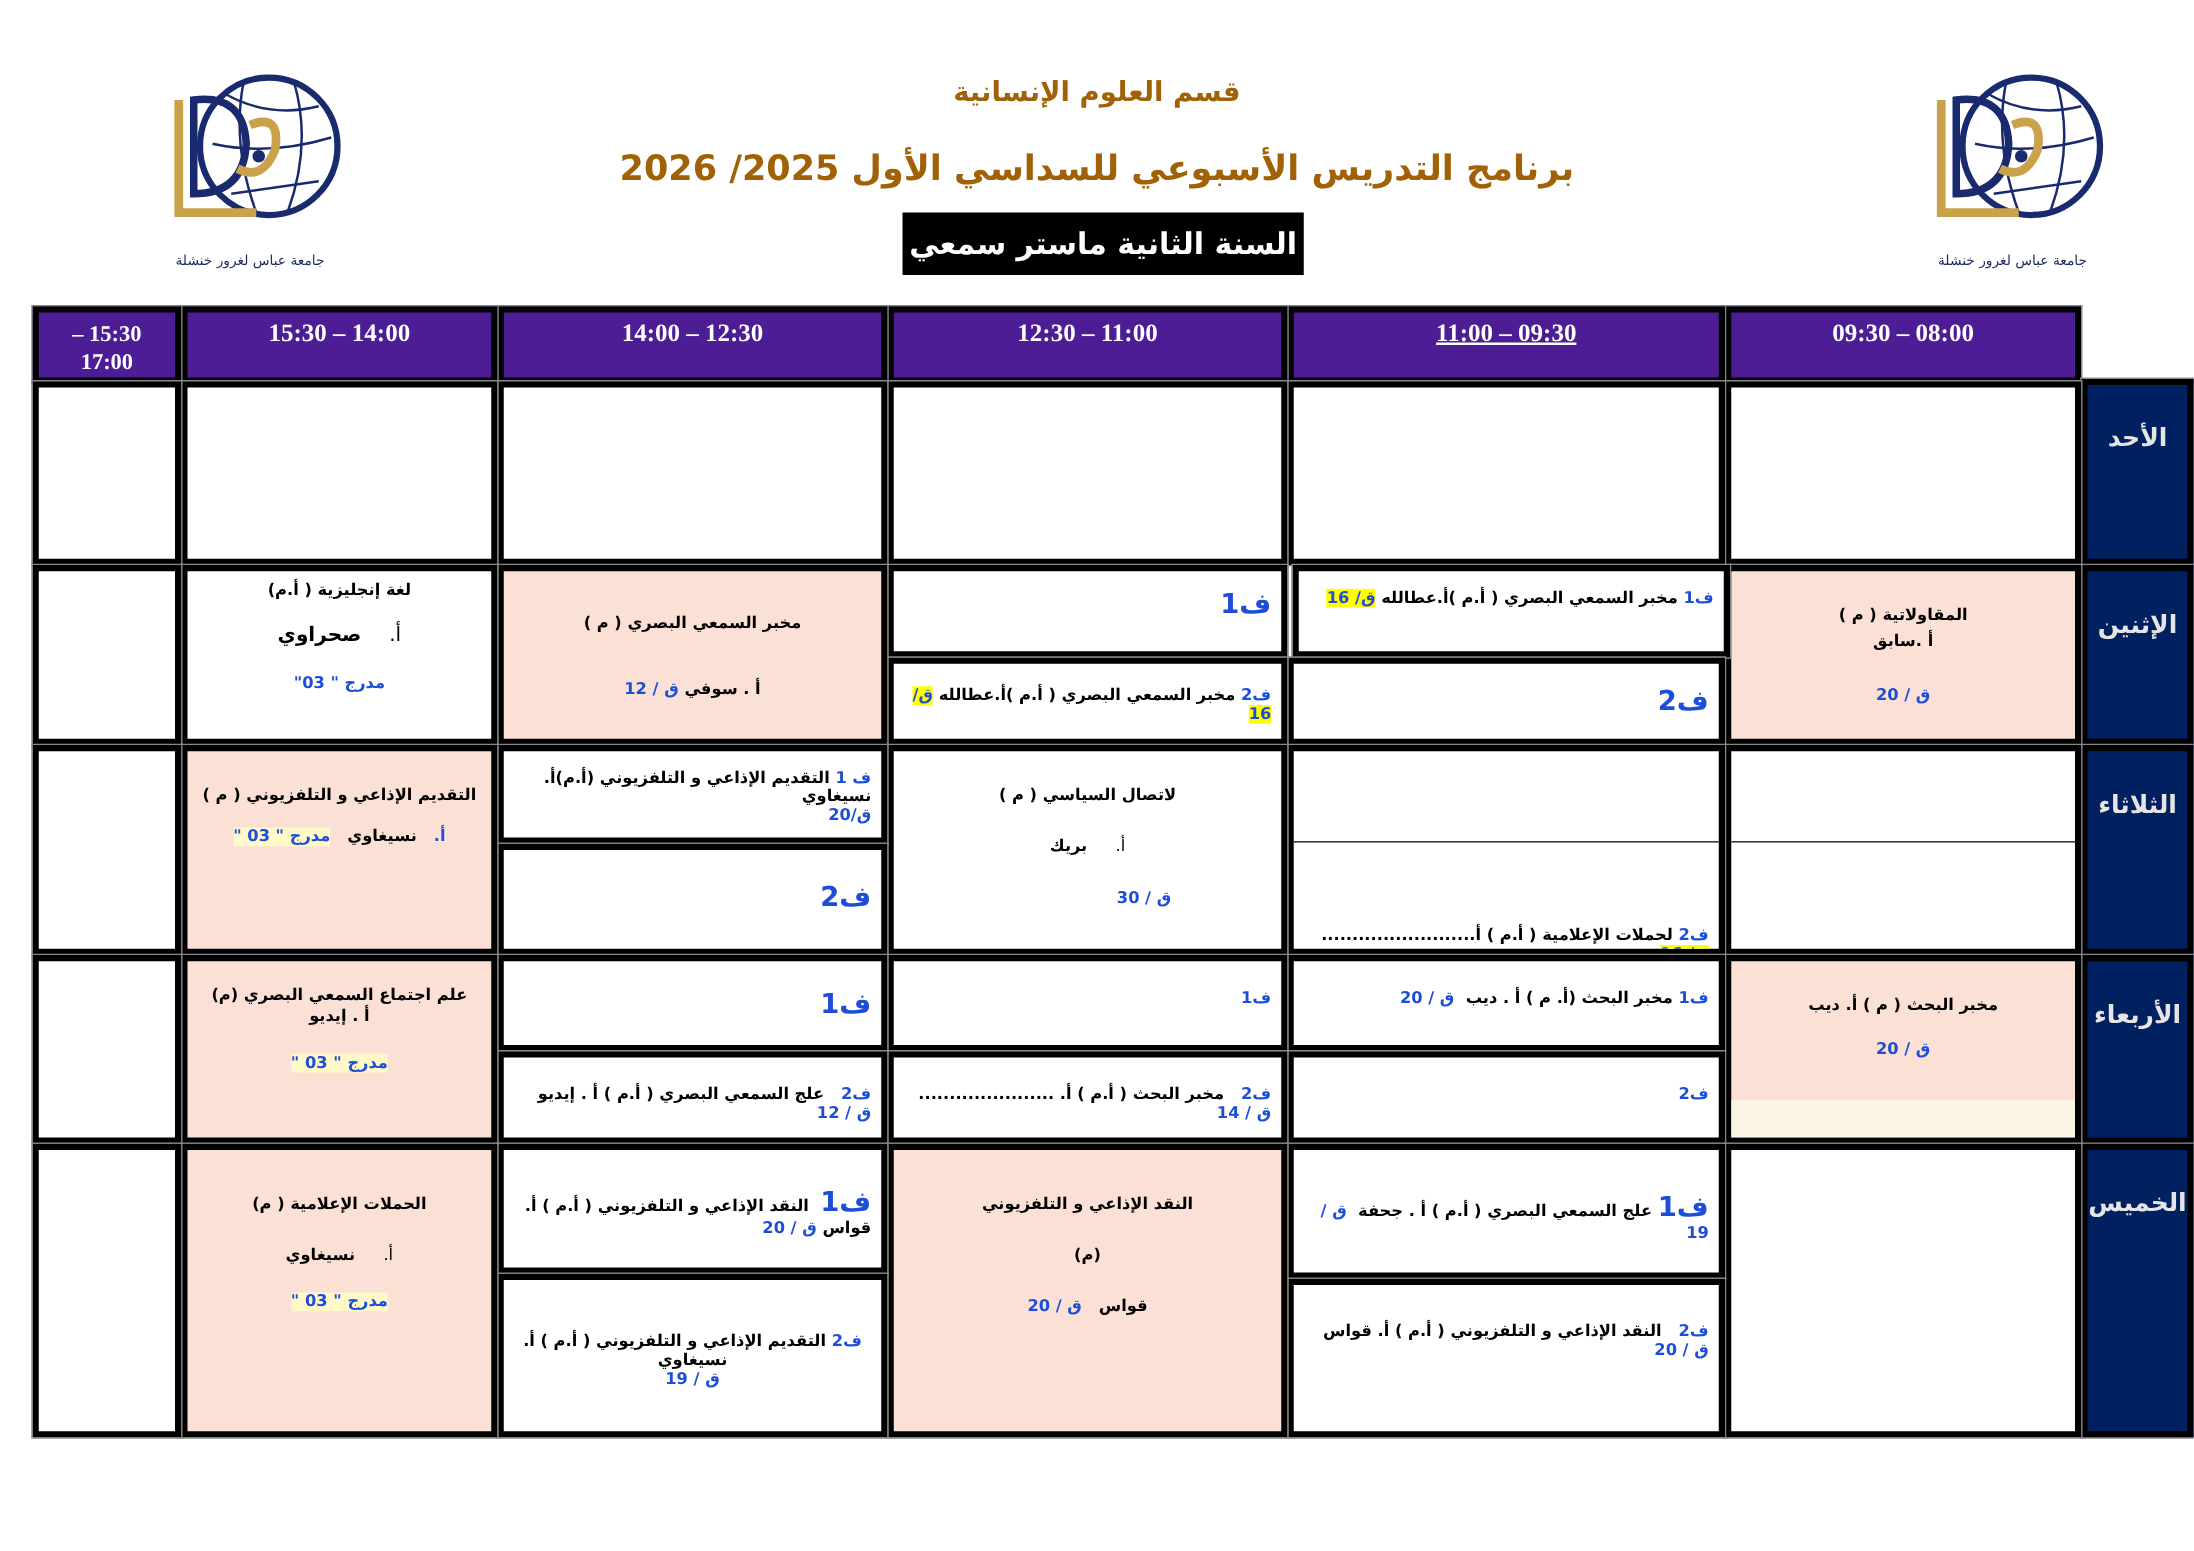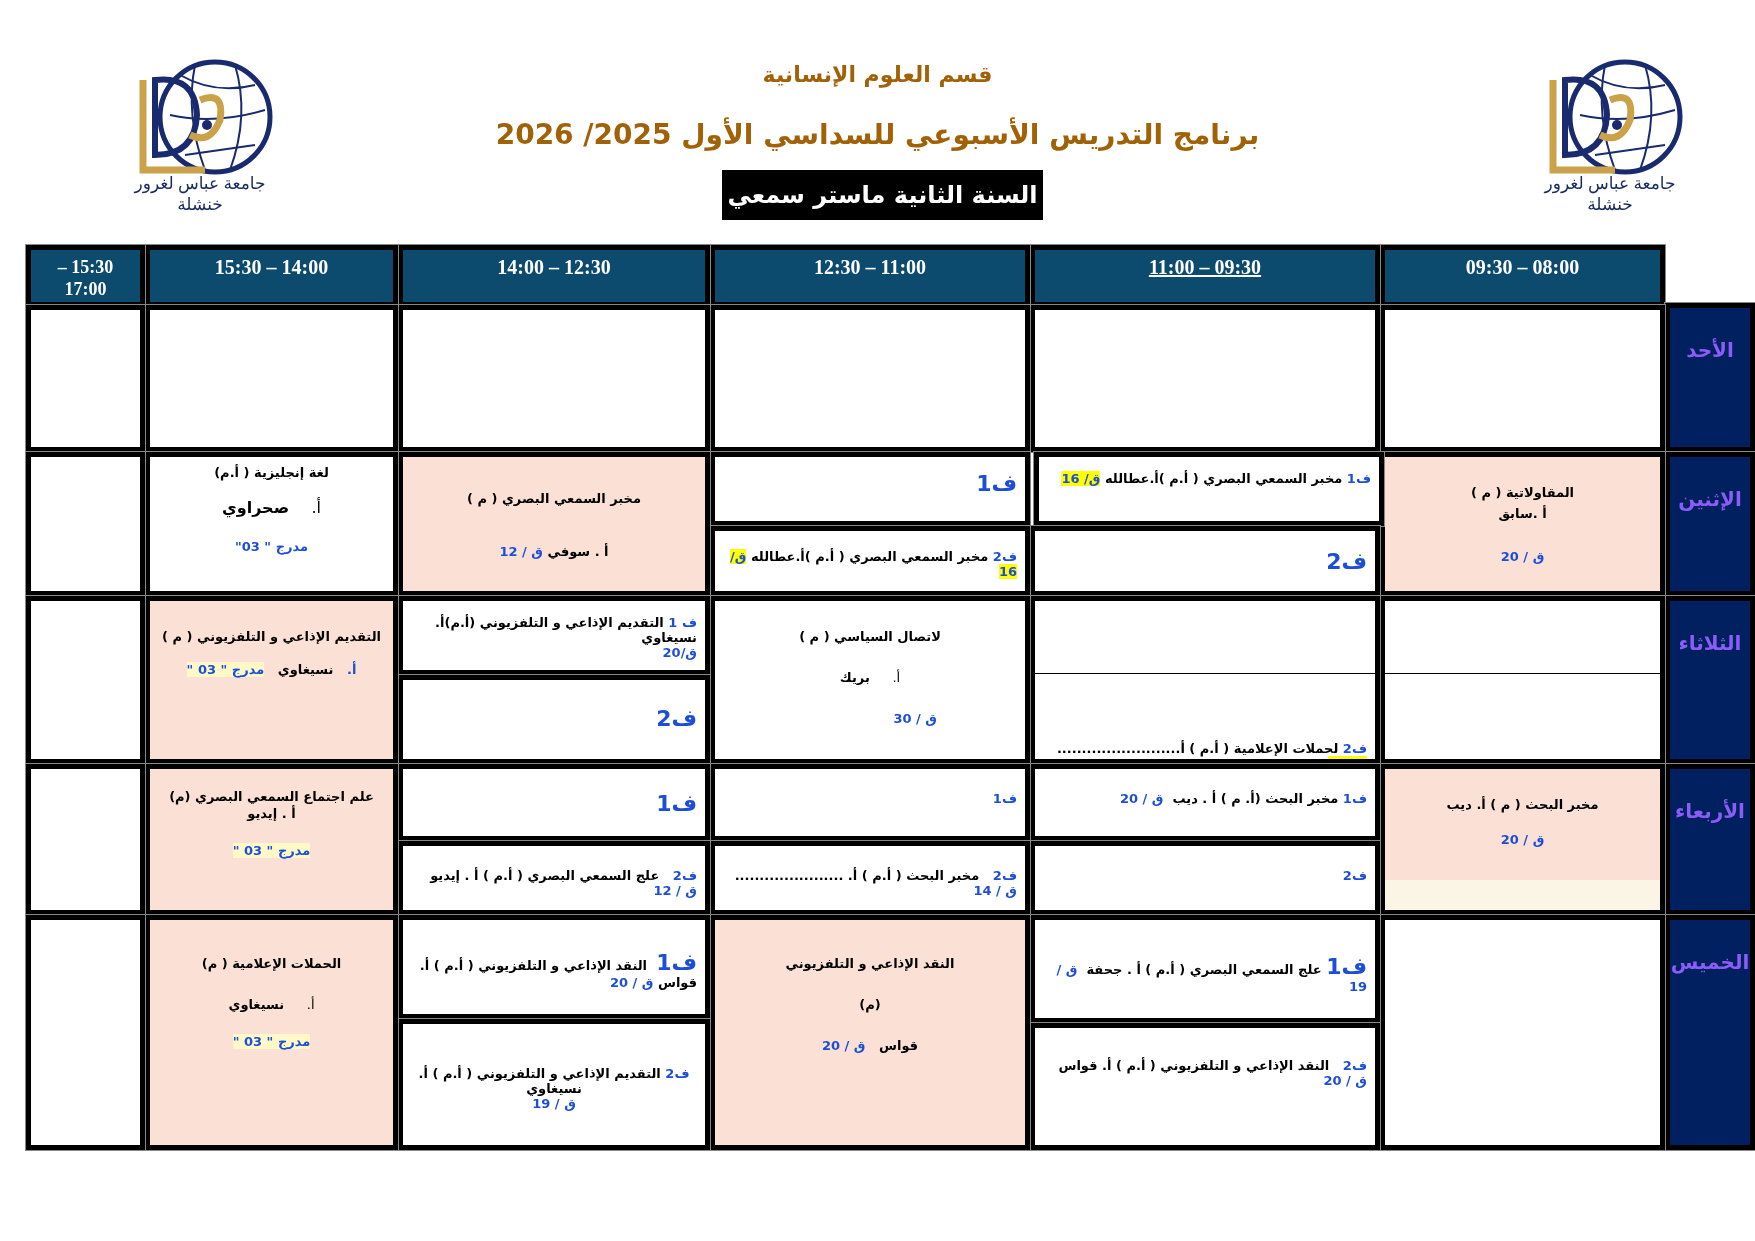--- a/index.html
+++ b/index.html
@@ -4,24 +4,24 @@
 <style>
   html, body { margin:0; padding:0; background:#fff; }
   body { width:1755px; height:1241px; position:relative; overflow:hidden; font-family:"DejaVu Sans", sans-serif; }
   .title { position:absolute; left:0; width:1755px; text-align:center; font-weight:bold; color:#a16207; font-family:"DejaVu Sans", sans-serif; direction:rtl; }
   .t1 { top:62px; font-size:22px; }
   .t2 { top:118px; font-size:28px; }
   .t3 { position:absolute; top:170px; left:722px; width:321px; height:50px; background:#000; color:#fff; font-size:24px; font-weight:bold; text-align:center; line-height:50px; direction:rtl; }
   .logo { position:absolute; top:55px; width:150px; height:160px; }
   .logo-l { left:125px; }
   .logo-r { left:1535px; }
-  .logo-cap { position:absolute; bottom:0; left:0; width:150px; text-align:center; font-size:17px; color:#1a2a5e; direction:rtl;font-family:Liberation Serif, serif; }
+  .logo-cap { position:absolute; bottom:0; left:0; width:150px; text-align:center; font-size:11px; color:#1a2a5e; direction:rtl; }
   .abs { position:absolute; box-sizing:border-box; }
-  .hdr { background:#0c4a6e; color:#fff; font-family:"Liberation Serif", serif; font-weight:bold; font-size:20px; text-align:center; padding-top:6px; border:5px solid #000; outline:1px solid #888; }
-  .day { background:#002060; color:#8b5cf6; font-weight:bold; font-size:20px; text-align:center; border:5px solid #000; outline:1px solid #888; display:flex; align-items:flex-start; justify-content:center; padding-top:30px; direction:rtl; }
+  .hdr { background:#4c1d95; color:#fff; font-family:"Liberation Serif", serif; font-weight:bold; font-size:20px; text-align:center; padding-top:6px; border:5px solid #000; outline:1px solid #888; }
+  .day { background:#002060; color:#e5e5e5; font-weight:bold; font-size:20px; text-align:center; border:5px solid #000; outline:1px solid #888; display:flex; align-items:flex-start; justify-content:center; padding-top:30px; direction:rtl; }
   .cell { background:#fff; border:5px solid #000; outline:1px solid #888; direction:rtl; font-size:13px; color:#000; font-weight:bold; text-align:center; padding:6px 8px; overflow:hidden; }
   .peach { background:#fbe1d5; }
   .red { color:#1d4ed8; font-weight:bold; }
   .big { font-size:22px; }
   .yl { background:#ffff00; }
   .pyl { background:#fff9c8; }
   .lft { text-align:right; }
   .ln { display:block; margin:6px 0; }
   .sep { position:absolute; left:0; right:0; border-top:1.5px solid #000; }
 </style>

